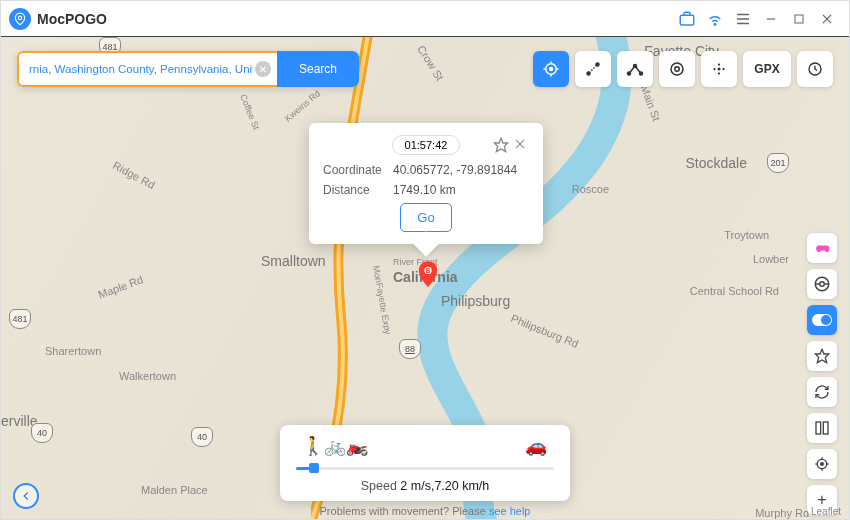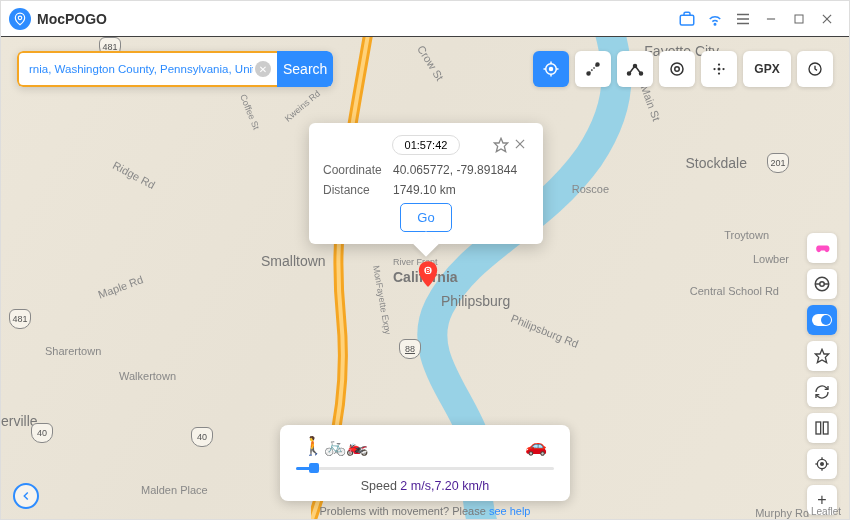--- a/index.html
+++ b/index.html
@@ -16,21 +16,21 @@
 .map-area { position: absolute; top: 36px; left: 0; right: 0; bottom: 0; background: linear-gradient(120deg, #ece6d9 0%, #e8e2d5 40%, #ece6d9 100%); overflow: hidden; }
 .river { position: absolute; top: -40px; right: 80px; width: 400px; height: 600px; pointer-events: none; }
 .road-orange { position: absolute; top: -20px; left: 310px; width: 200px; height: 560px; pointer-events: none; }
 .map-label { position: absolute; color: #888; font-size: 11px; white-space: nowrap; pointer-events: none; }
 .map-label.big { font-size: 14px; color: #777; }
 .hwy-shield { position: absolute; width: 22px; height: 20px; border: 1.5px solid #888; border-radius: 6px 6px 10px 10px; background: #f7f3ea; font-size: 9px; display: flex; align-items: center; justify-content: center; color: #555; }
 
 .searchbar { position: absolute; top: 14px; left: 16px; display: flex; height: 36px; box-shadow: 0 2px 8px rgba(0,0,0,0.15); border-radius: 6px; overflow: hidden; }
 .searchbar input { width: 260px; border: 2px solid #f5a623; border-right: none; padding: 0 24px 0 10px; font-size: 11.5px; color: #2d8cff; outline: none; border-radius: 6px 0 0 6px; }
 .searchbar .clear { position: absolute; left: 238px; top: 10px; width: 16px; height: 16px; border-radius: 50%; background: #ccc; color: #fff; font-size: 10px; display: flex; align-items: center; justify-content: center; cursor: pointer; }
-.searchbar .search-btn { background: #2d8cff; color: #fff; border: none; padding: 0 6px; font-size: 14px; cursor: pointer; border-radius: 0 6px 6px 0; }
+.searchbar .search-btn { background: #2d8cff; color: #fff; border: none; padding: 0 22px; font-size: 12px; cursor: pointer; border-radius: 0 6px 6px 0; }
 
 .toolbar { position: absolute; top: 14px; right: 16px; display: flex; gap: 6px; }
 .tool { width: 36px; height: 36px; background: #fff; border-radius: 6px; display: flex; align-items: center; justify-content: center; box-shadow: 0 1px 4px rgba(0,0,0,0.15); cursor: pointer; color: #333; }
 .tool.active { background: #2d8cff; color: #fff; }
 .tool.gpx { width: 48px; font-size: 12px; font-weight: 600; }
 
 .info-card { position: absolute; top: 86px; left: 308px; width: 234px; background: #fff; border-radius: 6px; box-shadow: 0 4px 16px rgba(0,0,0,0.2); padding: 12px 14px; font-size: 12px; }
 .info-card .row { display: flex; align-items: center; margin-bottom: 6px; }
 .info-card .timer { border: 1px solid #ddd; border-radius: 12px; padding: 3px 12px; font-size: 11px; margin: 0 auto; display: inline-block; }
 .info-card .toprow { display: flex; align-items: center; justify-content: center; position: relative; margin-bottom: 8px; }
@@ -53,21 +53,21 @@
 .rt.toggle .knob::after { content:''; position:absolute; right:1px; top:1px; width:10px; height:10px; background:#2d8cff; border-radius:50%; }
 
 .speed-panel { position: absolute; bottom: 18px; left: 50%; transform: translateX(-50%); width: 290px; background: #fff; border-radius: 8px; box-shadow: 0 2px 12px rgba(0,0,0,0.2); padding: 10px 16px 8px; text-align: center; }
 .speed-panel .modes { display: flex; justify-content: space-between; padding: 0 6px 4px; font-size: 18px; }
 .speed-panel .modes span { cursor: pointer; }
 .speed-panel .slider-wrap { position: relative; height: 10px; margin: 2px 0 6px; }
 .speed-panel .track { position:absolute; left:0; right:0; top:4px; height:3px; background:#e5e5e5; border-radius:2px; }
 .speed-panel .fill { position:absolute; left:0; width:7%; top:4px; height:3px; background:#2d8cff; border-radius:2px; }
 .speed-panel .thumb { position:absolute; left:7%; top:0; width:10px; height:10px; background:#2d8cff; border-radius:2px; margin-left:-5px; }
 .speed-panel .speed-text { font-size: 12.5px; color:#555; }
-.speed-panel .speed-text .v { color:#4c1d95; }
+.speed-panel .speed-text .v { color:#0f172a; }
 
 .footer-help { position: absolute; bottom: 2px; left: 50%; transform: translateX(-50%); font-size: 11px; color: #777; }
 .footer-help a { color: #2d8cff; text-decoration: none; }
 .leaflet { position: absolute; bottom: 2px; right: 8px; font-size: 10px; color: #888; }
 
 .back-circle { position: absolute; bottom: 10px; left: 12px; width: 26px; height: 26px; border: 2px solid #2d8cff; border-radius: 50%; display:flex; align-items:center; justify-content:center; color:#2d8cff; cursor:pointer; background: rgba(255,255,255,0.6); }
 </style>
 </head>
 <body>
 

